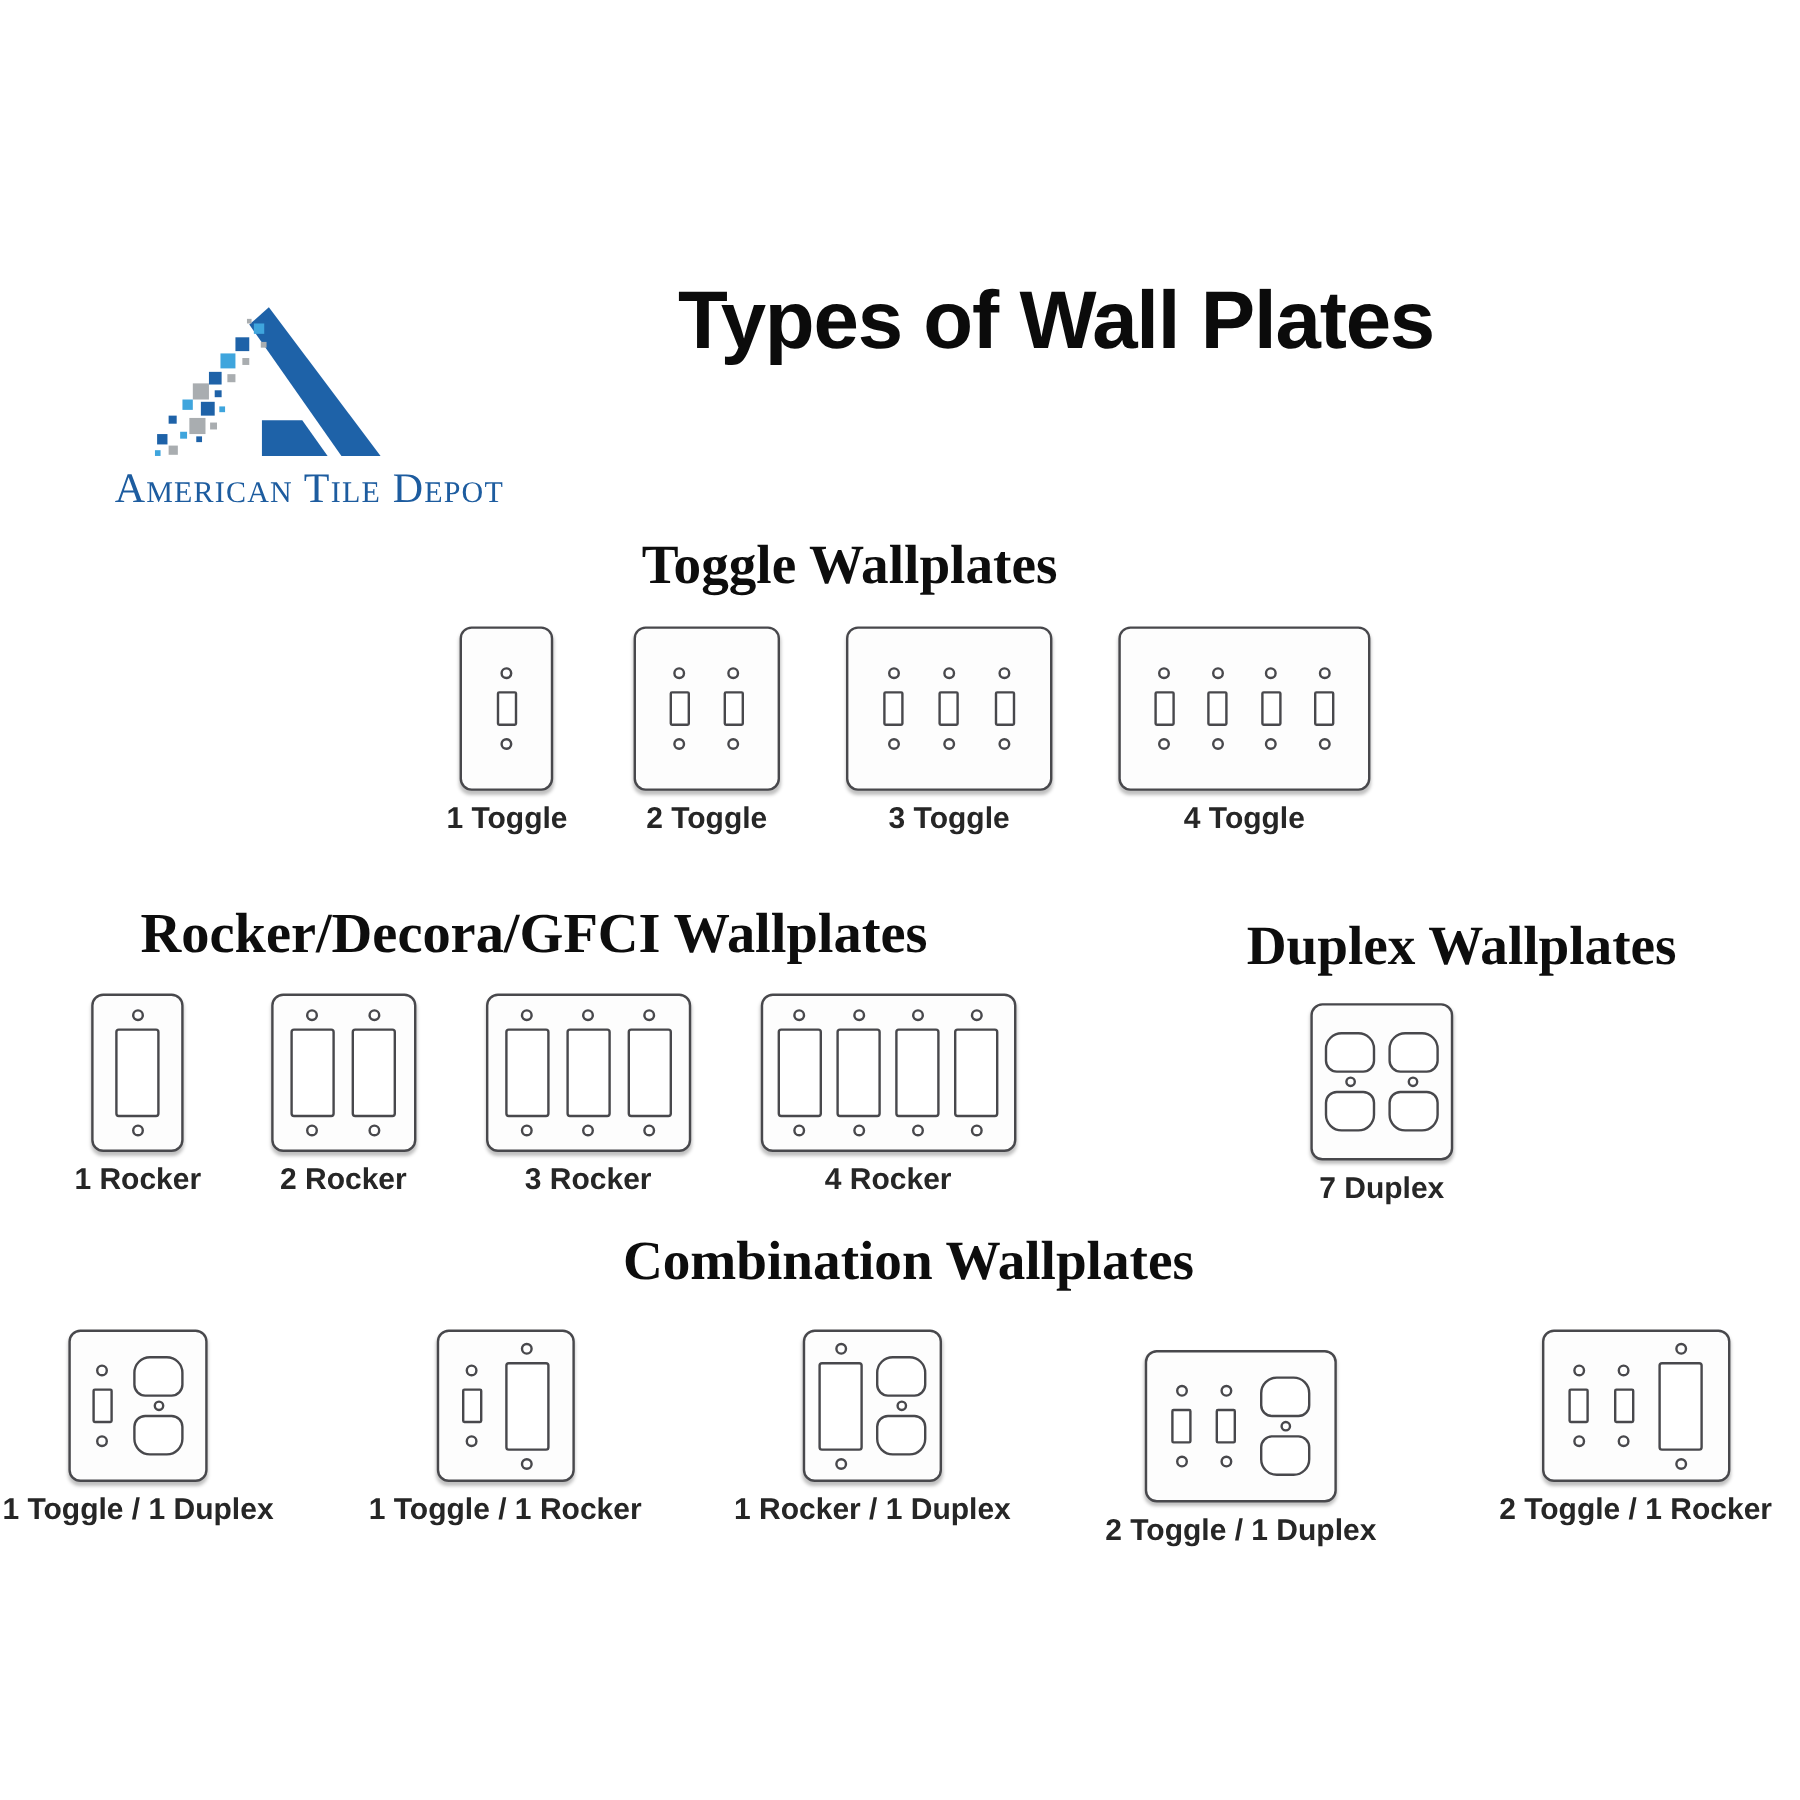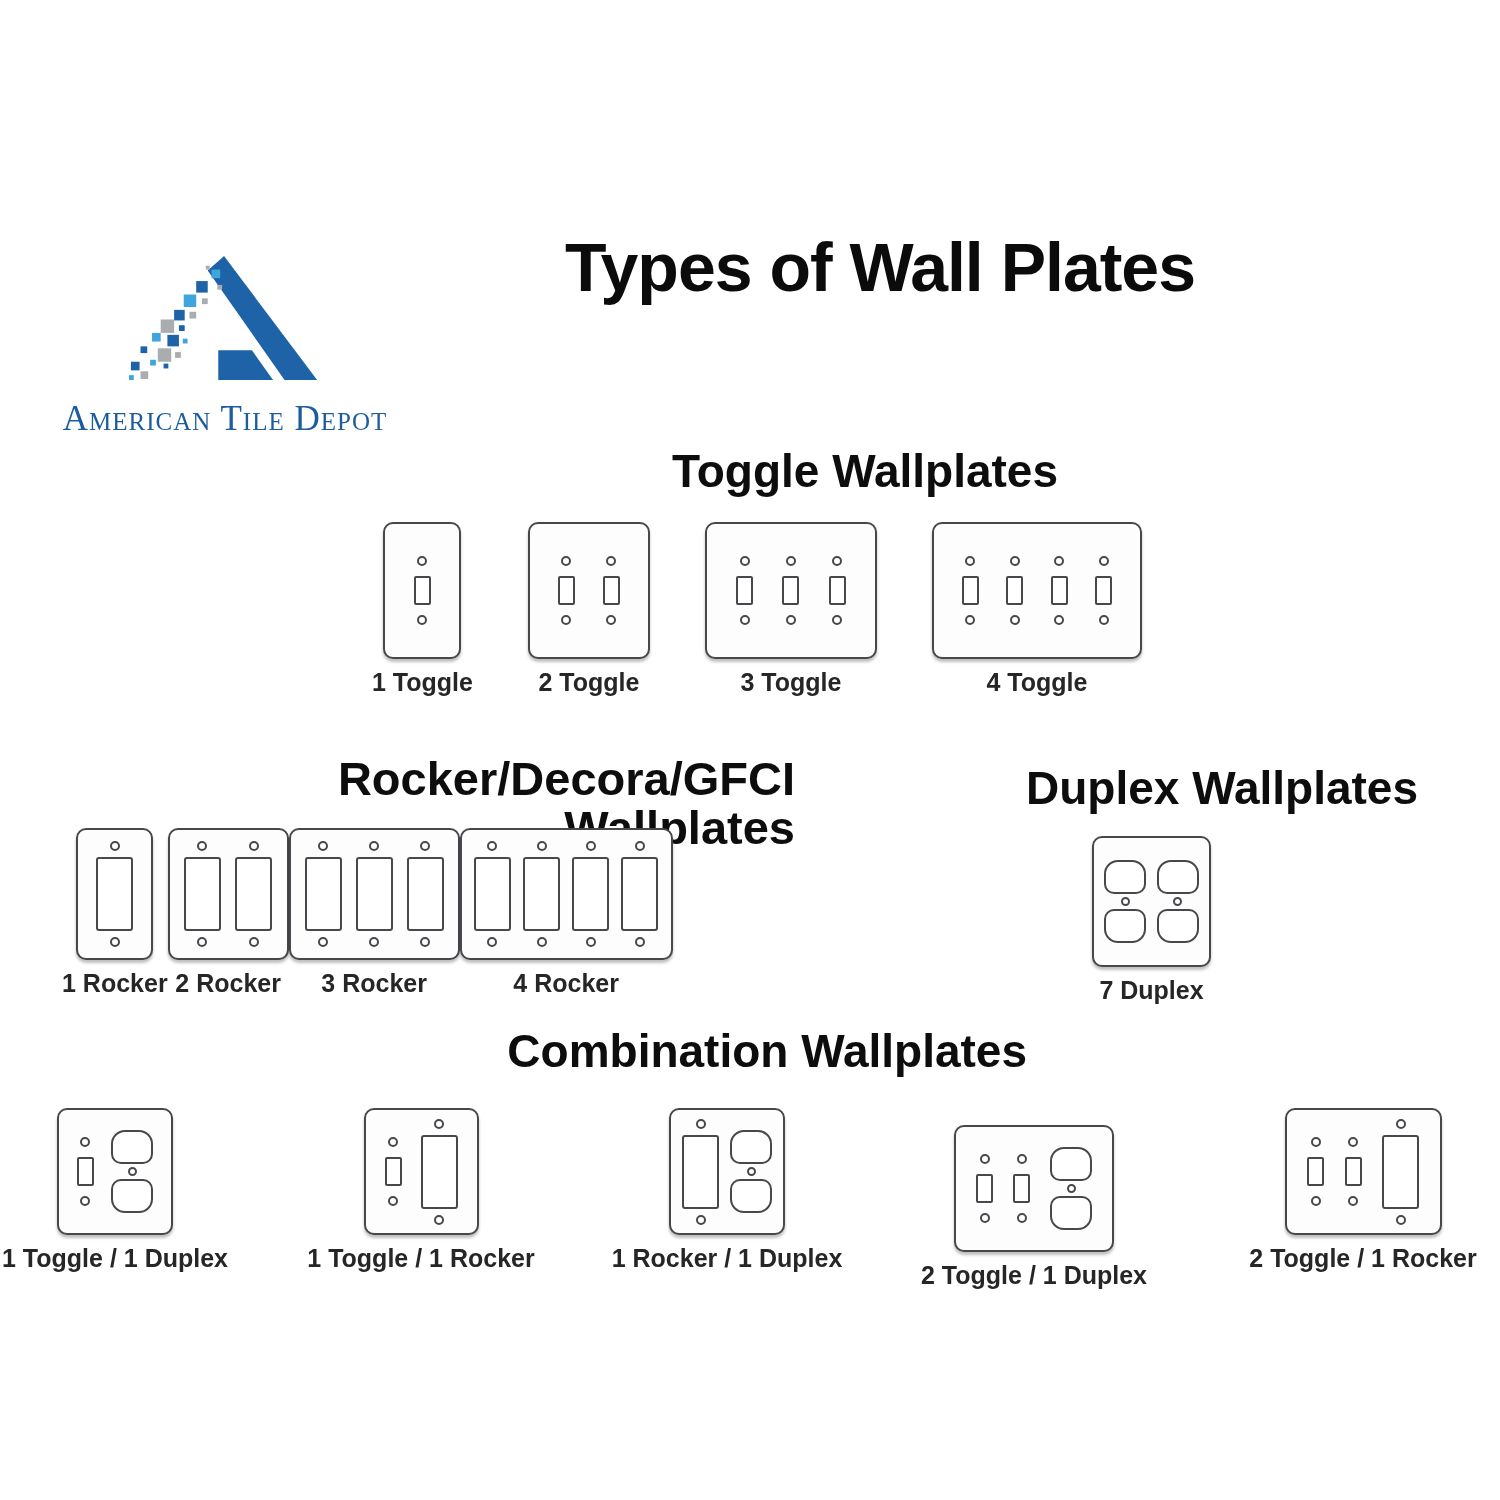--- a/index.html
+++ b/index.html
@@ -2,41 +2,41 @@
 <html style="--logo-dark: #1e62a8; --logo-light: #3fa5dd; --logo-gray: #a9adb0; --logo-text: #1d5c9f;"><head>
 <meta charset="utf-8">
 <style>
   html,body{margin:0;padding:0;background:#ffffff;}
   .canvas{position:relative;width:1500px;height:1500px;background:#ffffff;overflow:hidden;
           font-family:"Liberation Sans",sans-serif;}
 
   
   .logo{position:absolute;left:30px;top:252px;width:390px;}
   .logo svg{display:block;margin:0 auto;}
-  .logo-text{text-align:center;font-family:"Liberation Serif",serif;font-variant:small-caps;
-             font-size:35px;letter-spacing:1px;color:var(--logo-text,#1d5c9f);margin-top:13px;
+  .logo-text{text-align:right;font-family:"Liberation Serif",serif;font-variant:small-caps;
+             font-size:35px;letter-spacing:1px;color:var(--logo-text,#1d5c9f);margin-top:1px;
              white-space:nowrap;}
   .a-main{fill:var(--logo-dark,#1e62a8);}
   .sq-d{fill:var(--logo-dark,#1e62a8);}
   .sq-l{fill:var(--logo-light,#3fa5dd);}
   .sq-g{fill:var(--logo-gray,#a9adb0);}
 
   
   .title{position:absolute;left:495px;top:232px;width:700px;margin:0;text-align:right;
          font-size:68px;font-weight:bold;letter-spacing:-1px;color:#0b0b0b;line-height:1.05;}
-  .heading{position:absolute;margin:0;text-align:right;font-weight:bold;color:#0d0d0d;line-height:1.05;}
+  .heading{position:absolute;margin:0;text-align:center;font-weight:bold;color:#0d0d0d;line-height:1.05;font-family:Liberation Serif, serif;}
   #h-toggle{left:358px;top:447px;width:700px;font-size:46px;}
   #h-rocker{left:95px;top:754px;width:700px;font-size:47px;}
   #h-duplex{left:1018px;top:764px;width:400px;font-size:46px;}
   #h-combo{left:487px;top:1027px;width:540px;font-size:46px;}
 
   
   .row{position:absolute;display:flex;align-items:flex-end;}
   #row-toggle{left:372px;top:522px;gap:55px;}
-  #row-rocker{left:62px;top:828px;}
+  #row-rocker{left:62px;top:828px;gap:58px;}
   #row-duplex{left:1092px;top:836px;gap:59px;}
   #row-combo{left:0;top:1108px;width:1500px;height:175px;display:block;}
 
   .pw{display:flex;flex-direction:column;align-items:center;gap:9px;}
   #row-combo .pw{position:absolute;width:260px;top:0;}
 
   .plate{display:flex;justify-content:space-evenly;align-items:center;box-sizing:border-box;
          background:#fdfdfd;border:2.5px solid #48484c;border-radius:10px;
          box-shadow:0 3px 3px rgba(0,0,0,0.25);}
   .plabel{font-size:25px;font-weight:700;color:#262626;white-space:nowrap;}

